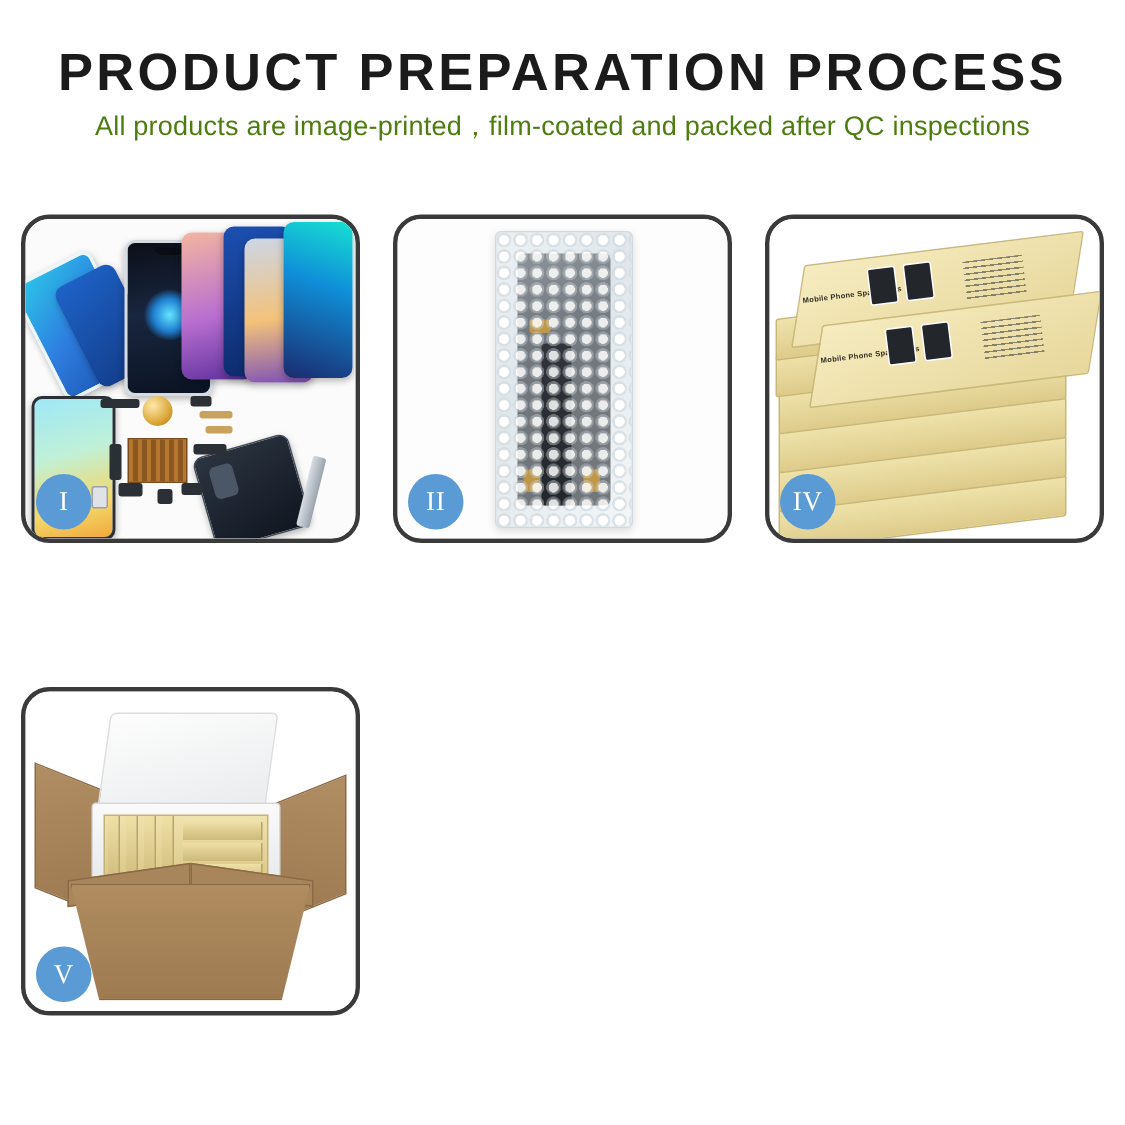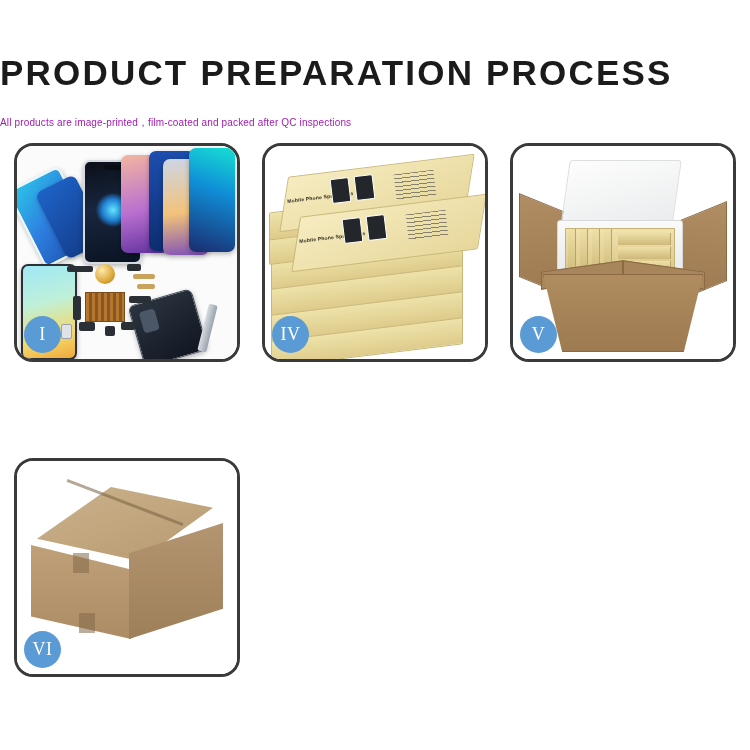--- a/index.html
+++ b/index.html
@@ -3,34 +3,34 @@
 <meta charset="utf-8">
 <style>
   html,body{margin:0;padding:0;}
   body{
     width:750px;height:750px;
     background:#ffffff;
     font-family:"Liberation Sans", sans-serif;
     overflow:hidden;
     position:relative;
   }
-  .header{ padding-top:54px; }
+  .header{ text-align:center; padding-top:30px; }
   .title{
     font-size:35px;
     font-weight:700;
     letter-spacing:2.2px;
     color:#1b1b1b;
     line-height:1.1;
     white-space:nowrap;
   }
   .subtitle{
-    margin-top:23px;
-    font-size:10px;
+    margin-top:3px;
+    font-size:18px;
     font-weight:400;
-    color:#a21caf;
+    color:#4d7c0f;
     letter-spacing:.15px;
     white-space:nowrap;
   }
   .grid{
     position:absolute;
     left:14px; top:143px;
     width:722px;
     display:grid;
     grid-template-columns:repeat(3,226px);
     grid-template-rows:repeat(2,219px);
@@ -245,20 +245,33 @@
       <div class="chip" style="left:62px;top:176px;width:16px;height:9px;"></div>
       <div class="chip" style="left:88px;top:180px;width:10px;height:10px;"></div>
       <div class="chip" style="left:104px;top:176px;width:14px;height:8px;"></div>
       <div class="chip" style="left:112px;top:150px;width:22px;height:7px;"></div>
       <div class="chip" style="left:44px;top:178px;width:9px;height:13px;background:#dfe3e8;border:1px solid #9aa1a9;"></div>
       <div class="tool"></div>
     </div>
     <div class="badge">I</div>
   </div>
 
+  <div class="panel">
+    <div class="stage p2">
+      <div class="bubblepack">
+        <div class="inner-screen"></div>
+        <div class="flexcable"></div>
+        <div class="goldtab" style="left:18px;top:158px;"></div>
+        <div class="goldtab" style="left:58px;top:158px;"></div>
+        <div class="goldtab" style="left:22px;top:58px;height:9px;width:14px;"></div>
+        <div class="bubbleover"></div>
+      </div>
+    </div>
+    <div class="badge">II</div>
+  </div>
 
 
   <div class="panel">
     <div class="stage p4">
       <div class="stackwrap">
         <div class="sbox l" style="top:176px;"></div>
         <div class="sbox l" style="top:150px;"></div>
         <div class="sbox l" style="top:124px;"></div>
         <div class="sbox l" style="top:98px;"></div>
         <div class="sbox" style="top:74px;left:0;width:178px;"></div>
@@ -295,25 +308,14 @@
         <div class="ybar" style="left:52px;width:52px;height:12px;top:18px;"></div>
         <div class="ybar" style="left:52px;width:52px;height:12px;top:32px;"></div>
       </div>
       <div class="cartonLipL"></div>
       <div class="cartonLipR"></div>
       <div class="cartonBody"></div>
     </div>
     <div class="badge">V</div>
   </div>
 
-  <div class="panel">
-    <div class="stage p6">
-      <div class="c-top"></div>
-      <div class="c-seam"></div>
-      <div class="c-left"></div>
-      <div class="c-right"></div>
-      <div class="tape" style="left:56px;top:92px;width:16px;height:20px;"></div>
-      <div class="tape" style="left:62px;top:152px;width:16px;height:20px;"></div>
-    </div>
-    <div class="badge">VI</div>
-  </div>
 
 </div>
 
 </body></html>

